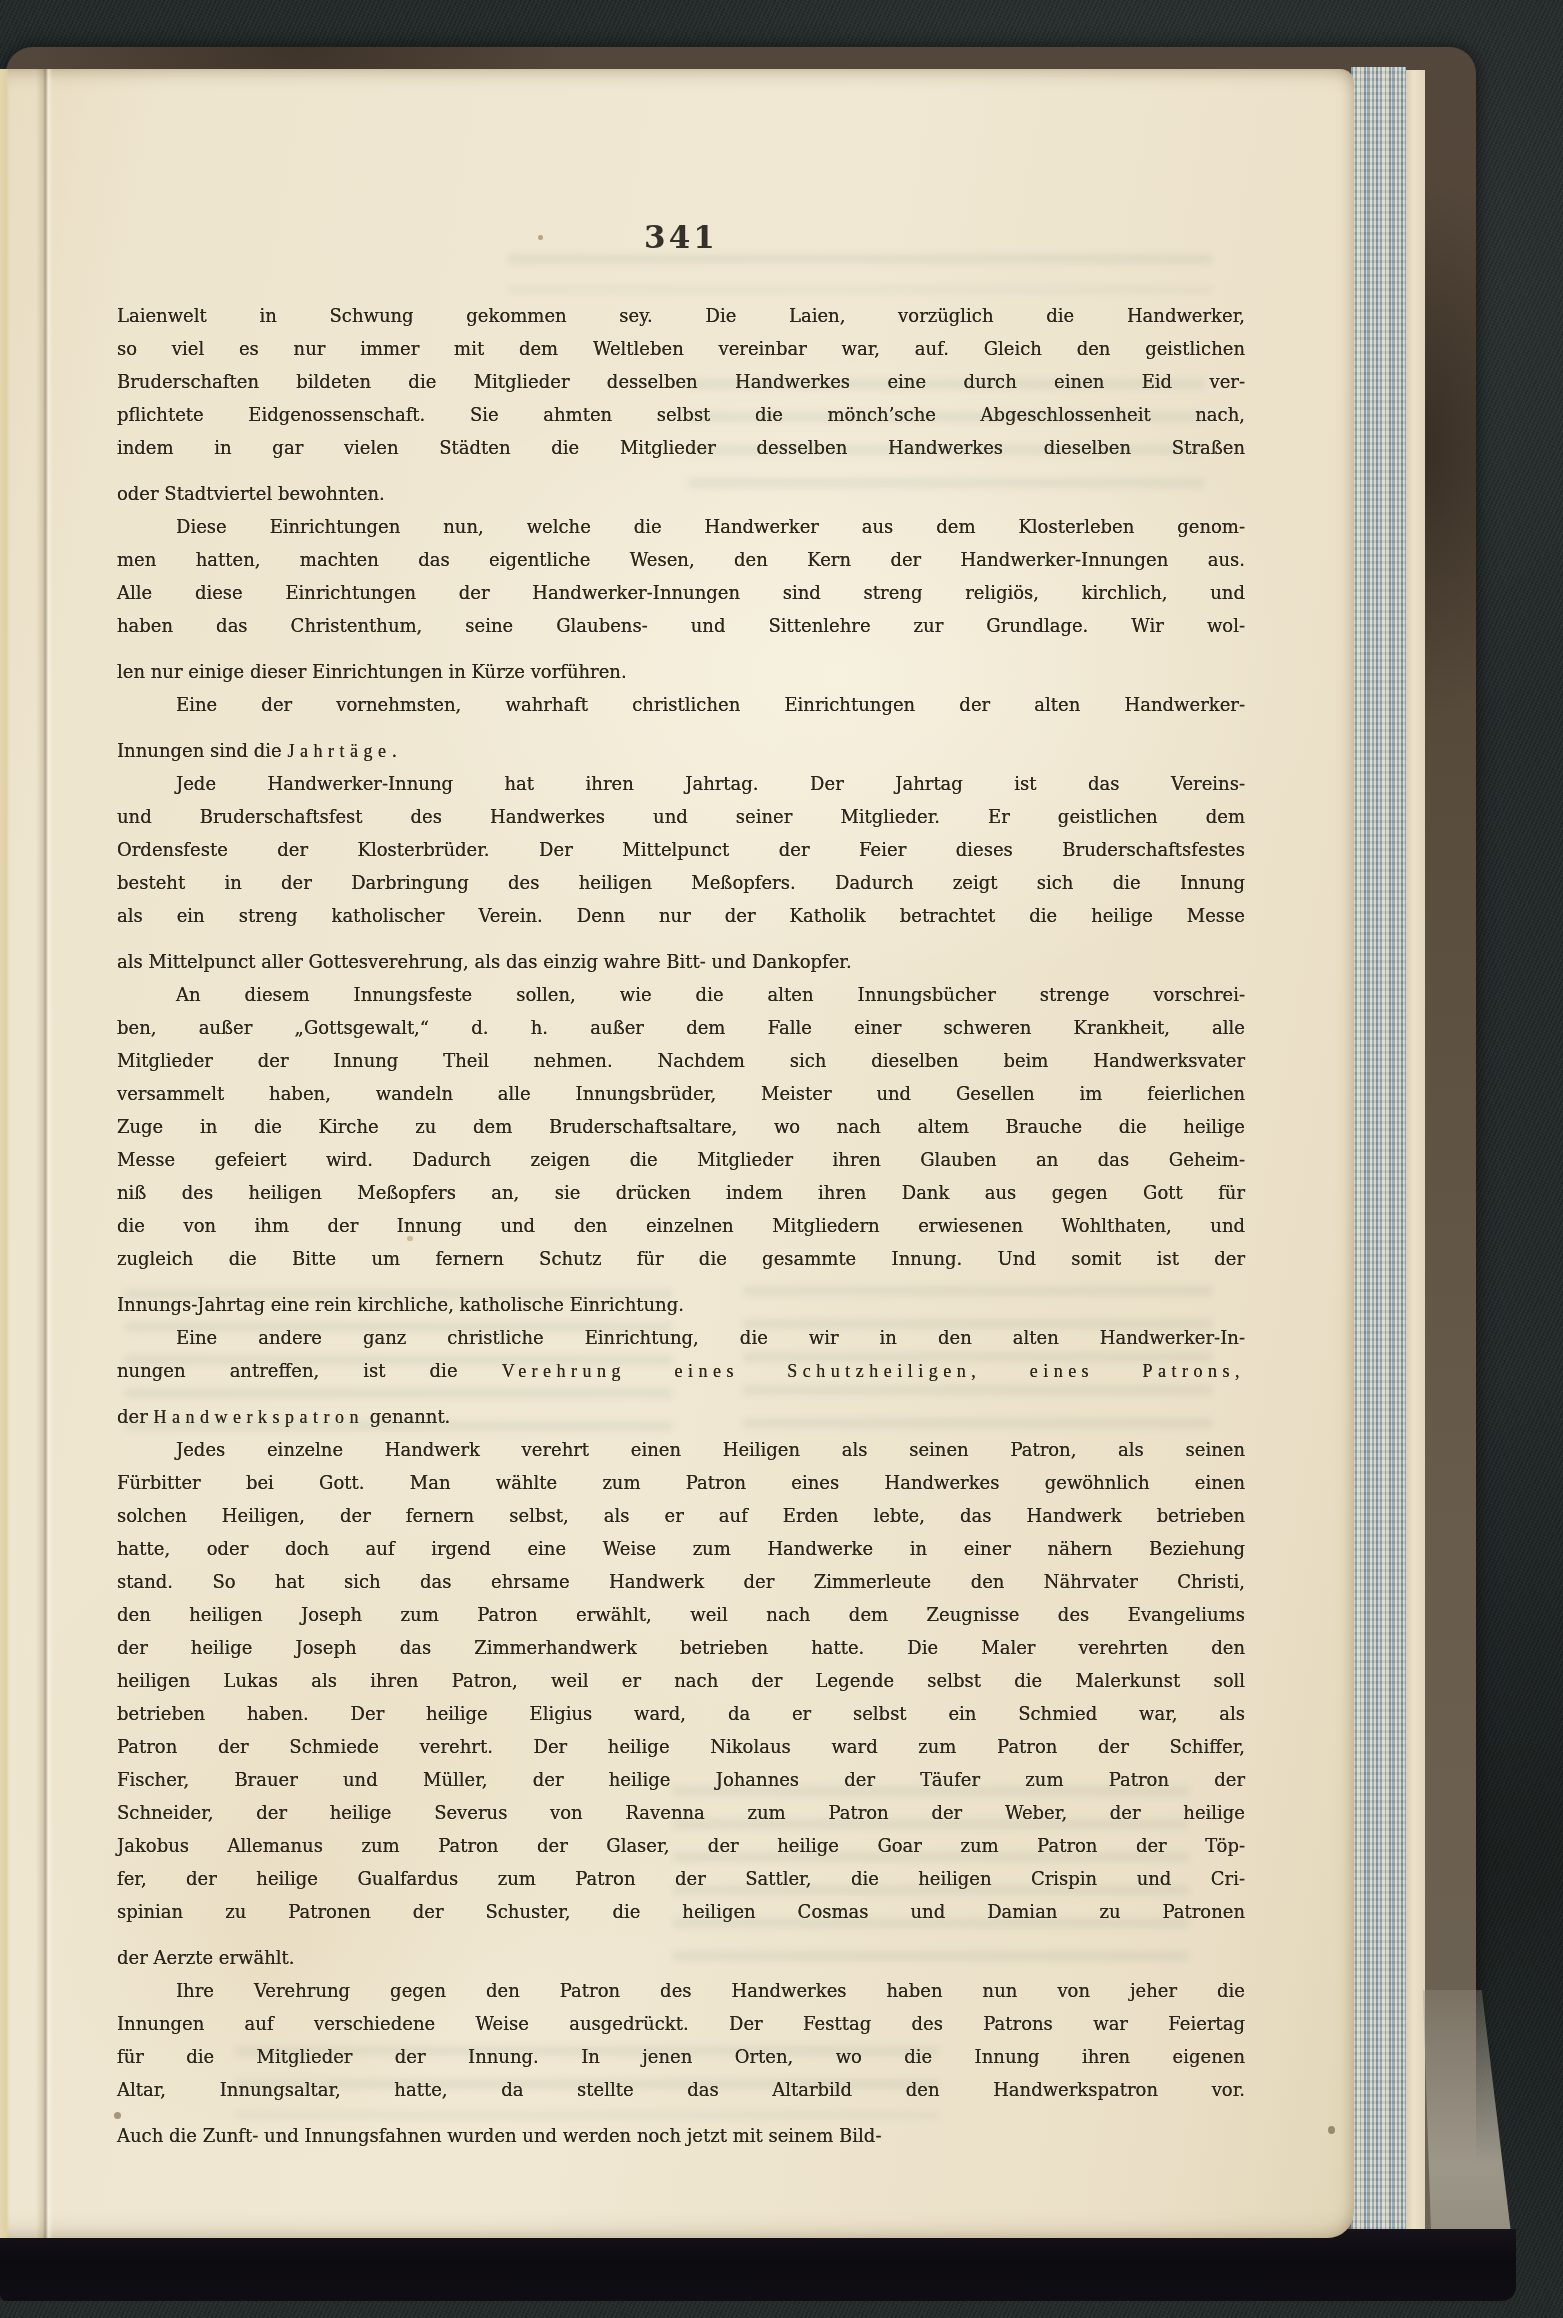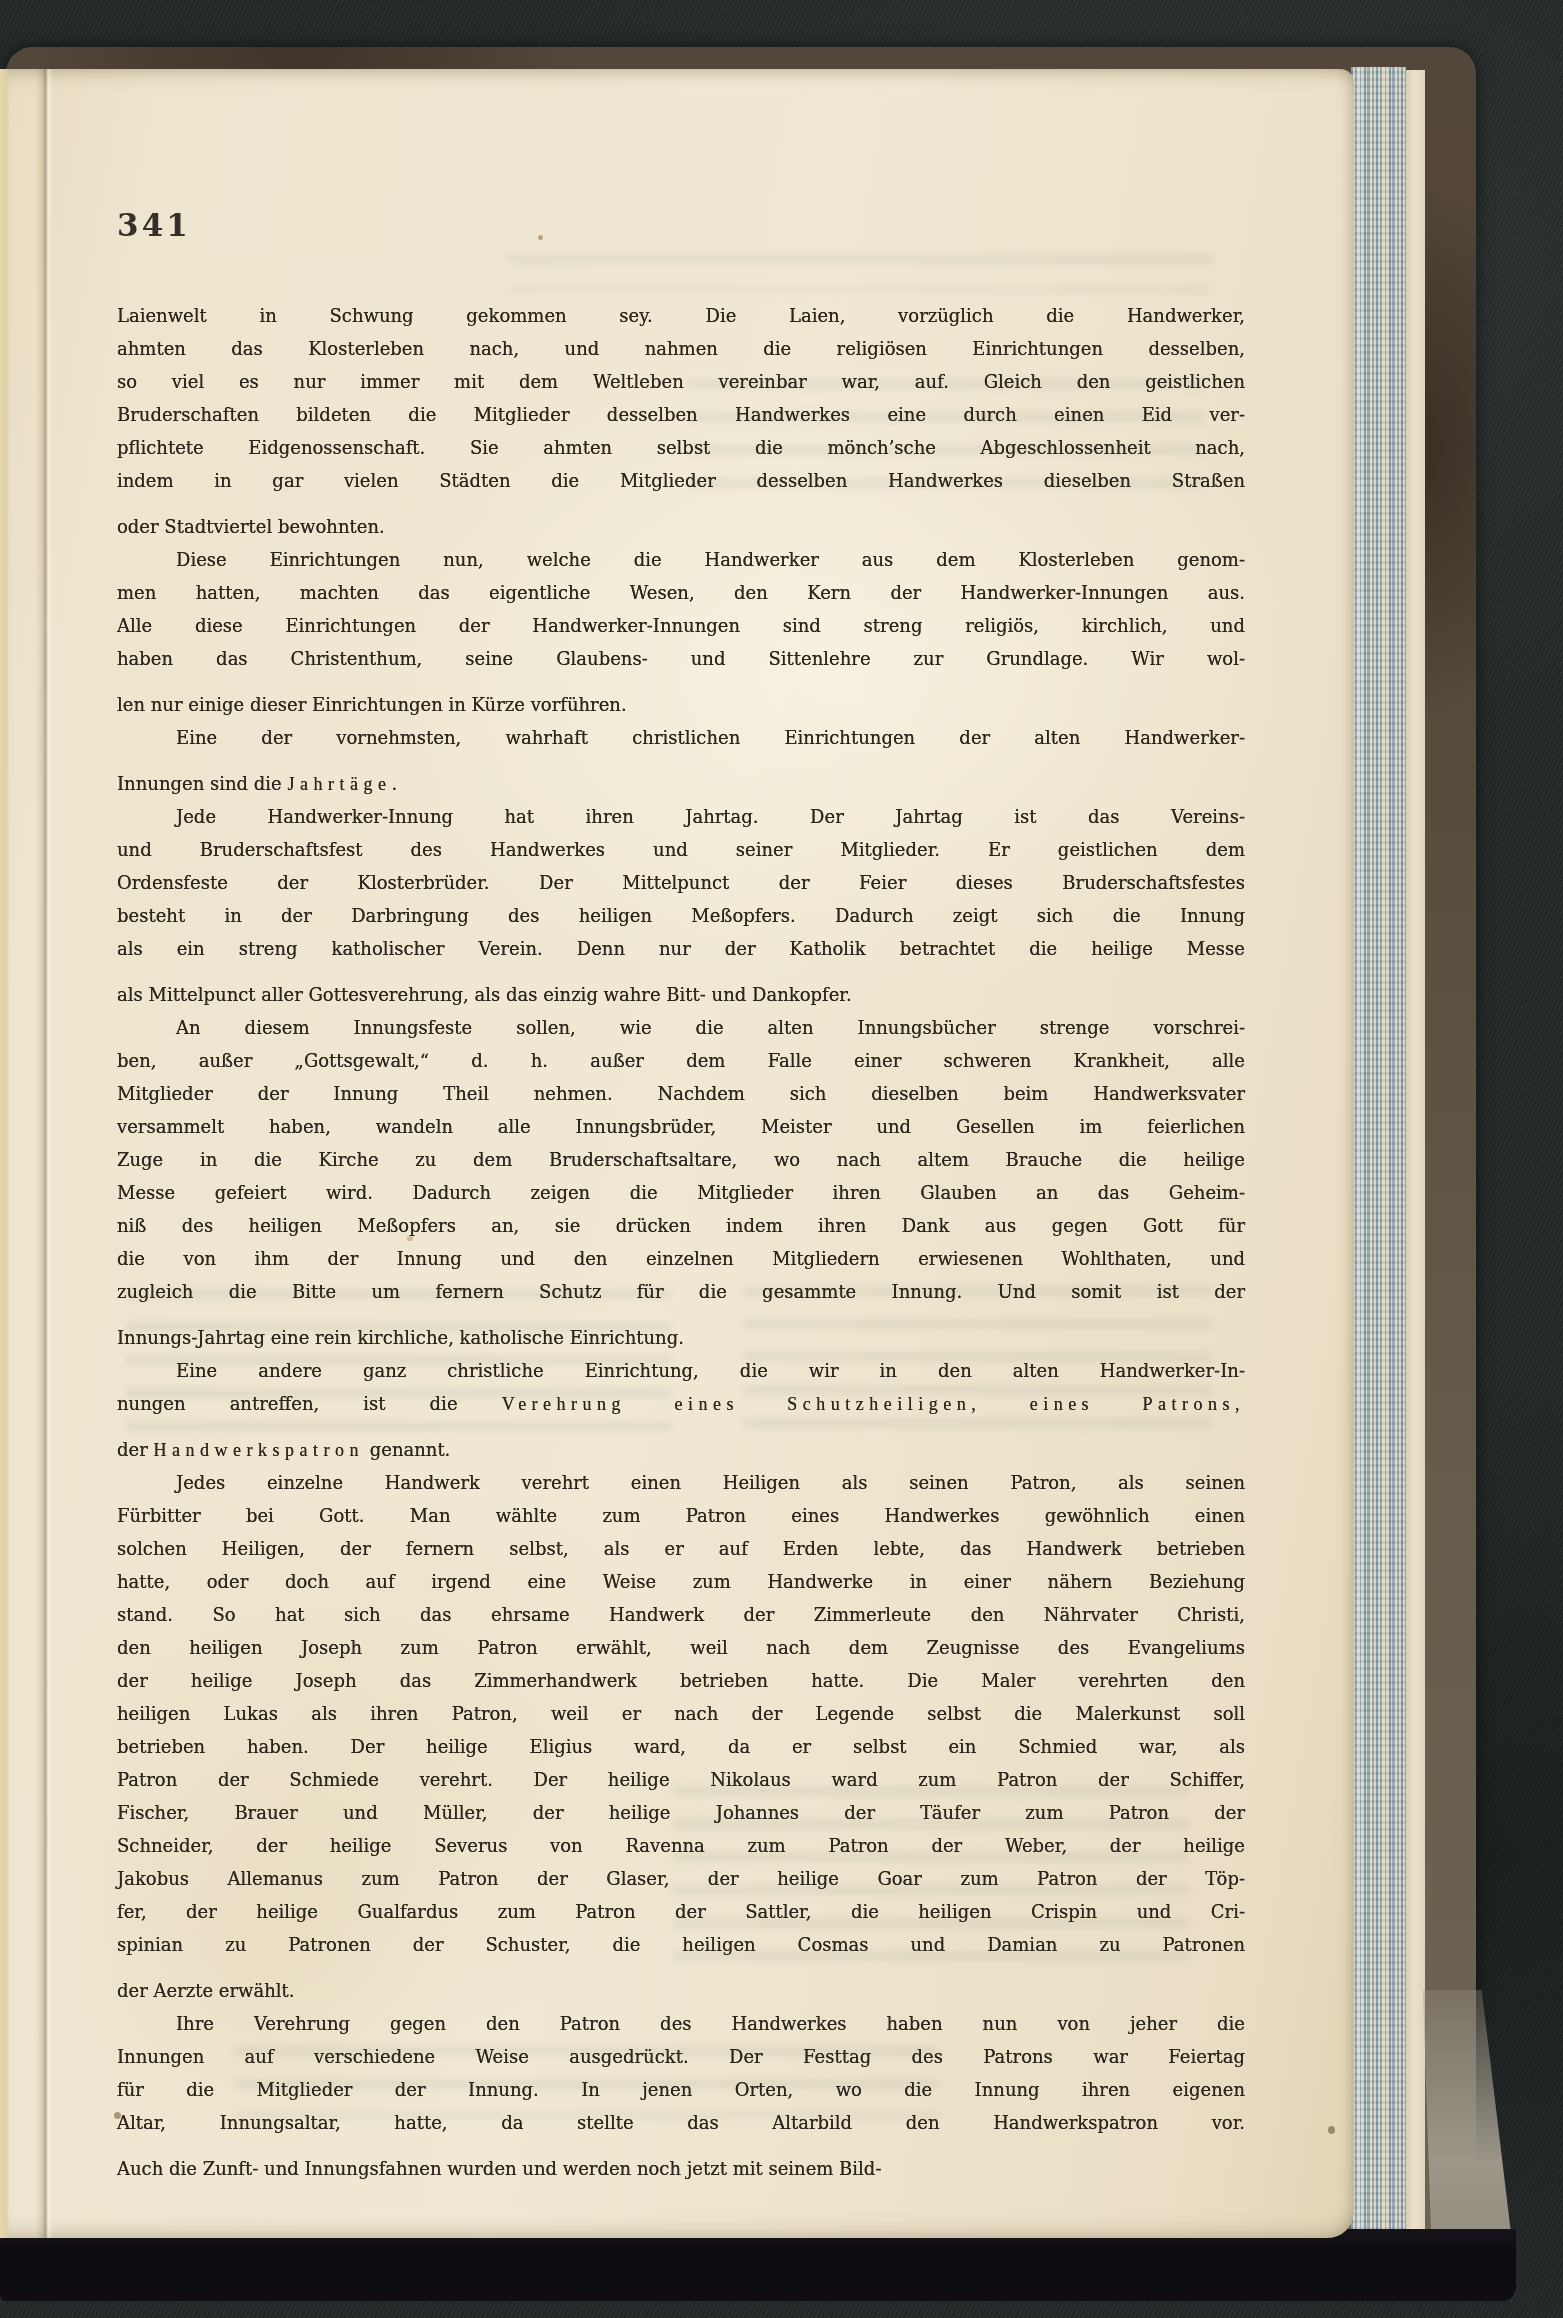--- a/index.html
+++ b/index.html
@@ -65,22 +65,22 @@
   .underpage{
     position:absolute;left:0;top:0;width:9.4px;height:100%;
     background:linear-gradient(90deg,#e6d6ab,#dfcfa4 70%,rgba(223,207,164,0));
   }
   
   .crease{
     position:absolute;left:36px;top:0;width:17px;height:100%;
     background:linear-gradient(90deg,rgba(140,110,60,0) 0%,rgba(120,95,55,0.20) 40%,rgba(70,52,25,0.35) 55%,rgba(255,252,240,0.45) 72%,rgba(255,252,240,0) 100%);
   }
   .pagenum{
-    position:absolute;left:117px;top:138px;width:1128px;
-    text-align:left;font-weight:bold;font-size:31px;letter-spacing:3.1px;color:#36302a;
+    position:absolute;left:117px;top:150px;width:1128px;
+    text-align:center;font-weight:bold;font-size:31px;letter-spacing:3.1px;color:#36302a;
   }
   .textblock{
     position:absolute;left:117px;top:230px;width:1128px;
     font-size:18px;line-height:33px;color:#2b251c;
     text-shadow:0 0 0.5px rgba(43,37,28,0.85);
   }
   .para{margin:0;}
   .line{
     text-align:justify;text-align-last:justify;text-justify:inter-word;
     height:33px;overflow:visible;white-space:nowrap;
@@ -133,21 +133,20 @@
     <div class="stain"></div>
     <div class="spot s1"></div>
     <div class="spot s2"></div>
     <div class="spot s3"></div>
     <div class="spot s4"></div>
 
     <div class="pagenum">341</div>
     <div class="textblock">
         <div class="para">
           <div class="line"><span>Laienwelt in Schwung gekommen sey. Die Laien, vorzüglich die Handwerker,</span></div>
-          <div class="line"><span>ahmten das Klosterleben nach, und nahmen die religiösen Einrichtungen desselben,</span></div>
           <div class="line"><span>so viel es nur immer mit dem Weltleben vereinbar war, auf. Gleich den geistlichen</span></div>
           <div class="line"><span>Bruderschaften bildeten die Mitglieder desselben Handwerkes eine durch einen Eid ver-</span></div>
           <div class="line"><span>pflichtete Eidgenossenschaft. Sie ahmten selbst die mönch’sche Abgeschlossenheit nach,</span></div>
           <div class="line"><span>indem in gar vielen Städten die Mitglieder desselben Handwerkes dieselben Straßen</span></div>
           <div class="line last"><span>oder Stadtviertel bewohnten.</span></div>
         </div>
         <div class="para">
           <div class="line indent"><span>Diese Einrichtungen nun, welche die Handwerker aus dem Klosterleben genom-</span></div>
           <div class="line"><span>men hatten, machten das eigentliche Wesen, den Kern der Handwerker-Innungen aus.</span></div>
           <div class="line"><span>Alle diese Einrichtungen der Handwerker-Innungen sind streng religiös, kirchlich, und</span></div>

